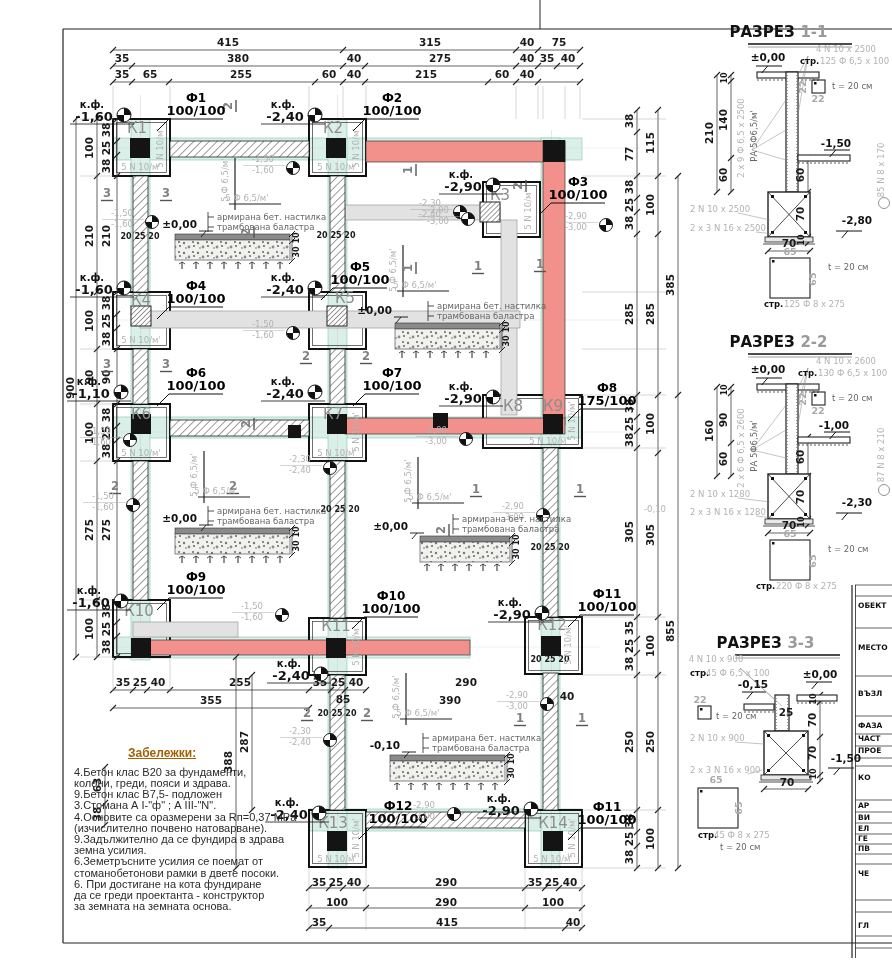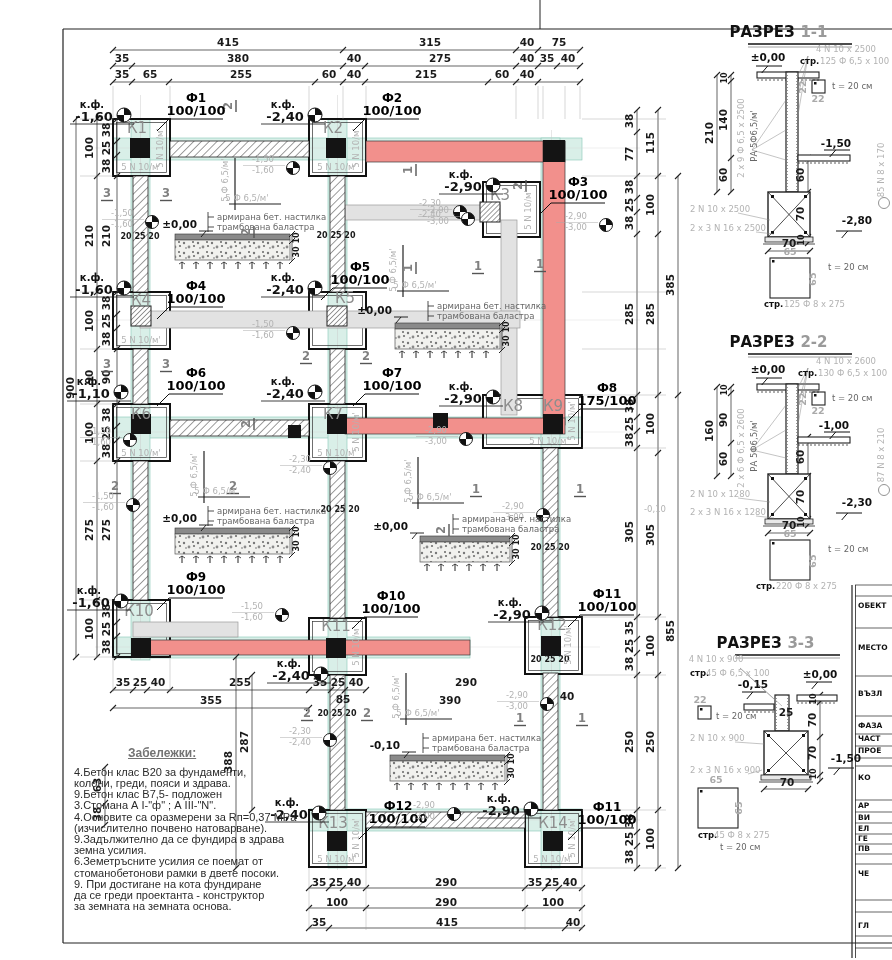--- a/index.html
+++ b/index.html
@@ -19,21 +19,21 @@
   .g  {font-size:8.5px;fill:#b3b3b3}
   .gb {font-size:8.5px;fill:#666}
   .b  {font-size:8.5px;font-weight:bold;fill:#111}
   .ttl{font-size:15px;font-weight:bold;fill:#111}
   .ttg{font-size:15px;font-weight:bold;fill:#9a9a9a}
   .mk {font-size:11.5px;font-weight:bold;fill:#808080}
   .tb {font-size:7.5px;font-weight:bold;fill:#111}
   #notes{position:absolute;left:74px;top:748px;width:242px;color:#2b2b2b;
          font-size:11px;line-height:10.7px}
   #notes .nt{font-size:12px;font-weight:bold;text-decoration:underline;
-         margin-left:54px;margin-bottom:8px;color:#737373}
+         margin-left:54px;margin-bottom:8px;color:#a16207}
   #notes .nl{margin:0 0 0.5px 0}
 </style>
 </head>
 <body>
 
 <div id="sheet">
   <svg id="dwg" width="892" height="960" viewBox="0 0 892 960">
     <defs>
       <pattern id="h45" width="5.5" height="5.5" patternTransform="rotate(45)" patternUnits="userSpaceOnUse">
         <rect width="5.5" height="5.5" fill="#ffffff"></rect>
@@ -1140,18 +1140,18 @@
         <div class="nl">4.Бетон клас В20 за фундаменти,</div>
         <div class="nl">колони, греди, пояси и здрава.</div>
         <div class="nl">9.Бетон клас В7,5- подложен</div>
         <div class="nl">3.Стомана А I-"ф" ; А III-"N".</div>
         <div class="nl">4.Основите са оразмерени за Rп=0,37 MPa</div>
         <div class="nl">(изчислително почвено натоварване).</div>
         <div class="nl">9.Задължително да се фундира в здрава</div>
         <div class="nl">земна усилия.</div>
         <div class="nl">6.Земетръсните усилия се поемат от</div>
         <div class="nl">стоманобетонови рамки в двете посоки.</div>
-        <div class="nl">9. При достигане на кота фундиране</div>
+        <div class="nl">6. При достигане на кота фундиране</div>
         <div class="nl">да се греди проектанта - конструктор</div>
         <div class="nl"> за земната на земната основа.</div>
       </div>
   </div>
 </div>
 
 </body></html>

